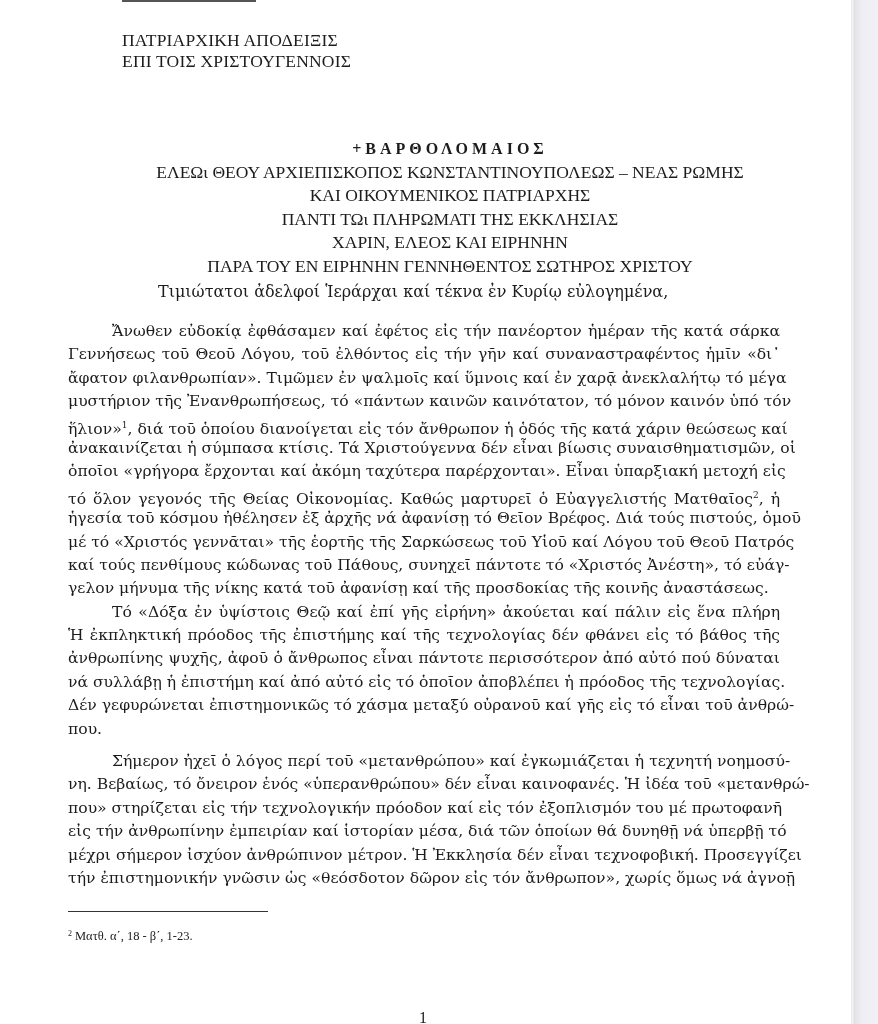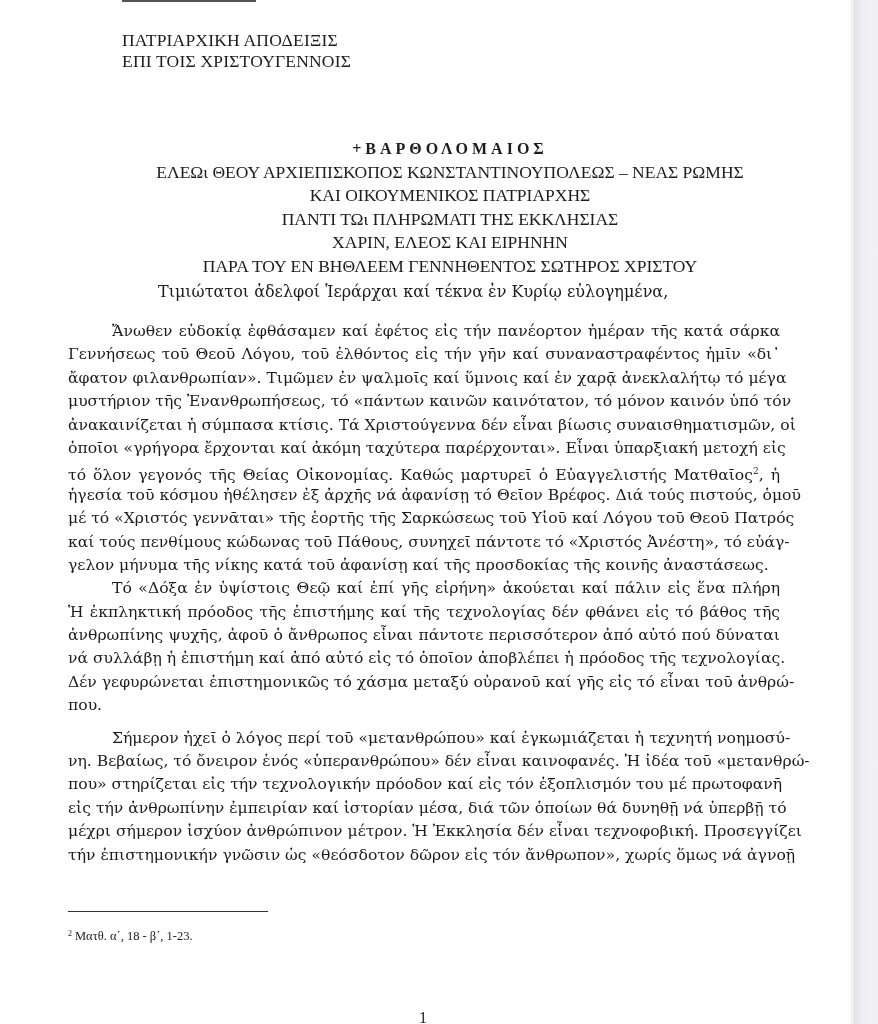--- a/index.html
+++ b/index.html
@@ -87,31 +87,32 @@
     <div>ΠΑΤΡΙΑΡΧΙΚΗ ΑΠΟΔΕΙΞΙΣ</div>
     <div>ΕΠΙ ΤΟΙΣ ΧΡΙΣΤΟΥΓΕΝΝΟΙΣ</div>
   </div>
 
   <div class="salutation-block">
     <div class="name">+ΒΑΡΘΟΛΟΜΑΙΟΣ</div>
     <div>ΕΛΕΩι ΘΕΟΥ ΑΡΧΙΕΠΙΣΚΟΠΟΣ ΚΩΝΣΤΑΝΤΙΝΟΥΠΟΛΕΩΣ – ΝΕΑΣ ΡΩΜΗΣ</div>
     <div>ΚΑΙ ΟΙΚΟΥΜΕΝΙΚΟΣ ΠΑΤΡΙΑΡΧΗΣ</div>
     <div>ΠΑΝΤΙ ΤΩι ΠΛΗΡΩΜΑΤΙ ΤΗΣ ΕΚΚΛΗΣΙΑΣ</div>
     <div>ΧΑΡΙΝ, ΕΛΕΟΣ ΚΑΙ ΕΙΡΗΝΗΝ</div>
-    <div>ΠΑΡΑ ΤΟΥ ΕΝ ΒΗΘΛΕΕΜ ΓΕΝΝΗΘΕΝΤΟΣ ΣΩΤΗΡΟΣ ΧΡΙΣΤΟΥ</div>
+    <div>ΠΑΡΑ ΤΟΥ ΕΝ ΕΙΡΗΝΗΝ ΓΕΝΝΗΘΕΝΤΟΣ ΣΩΤΗΡΟΣ ΧΡΙΣΤΟΥ</div>
   </div>
 
   <div class="greeting">Τιμιώτατοι ἀδελφοί Ἱεράρχαι καί τέκνα ἐν Κυρίῳ εὐλογημένα,</div>
 
   <div class="body-text">
     <div>
       <span class="line indent">Ἄνωθεν εὐδοκίᾳ ἐφθάσαμεν καί ἐφέτος εἰς τήν πανέορτον ἡμέραν τῆς κατά σάρκα</span>
       <span class="line">Γεννήσεως τοῦ Θεοῦ Λόγου, τοῦ ἐλθόντος εἰς τήν γῆν καί συναναστραφέντος ἡμῖν «δι᾽</span>
       <span class="line">ἄφατον φιλανθρωπίαν». Τιμῶμεν ἐν ψαλμοῖς καί ὕμνοις καί ἐν χαρᾷ ἀνεκλαλήτῳ τό μέγα</span>
       <span class="line">μυστήριον τῆς Ἐνανθρωπήσεως, τό «πάντων καινῶν καινότατον, τό μόνον καινόν ὑπό τόν</span>
+      <span class="line"><span>ἥλιον»</span><span class="sup">1</span><span>, διά τοῦ ὁποίου διανοίγεται εἰς τόν ἄνθρωπον ἡ ὁδός τῆς κατά χάριν θεώσεως καί</span></span>
       <span class="line">ἀνακαινίζεται ἡ σύμπασα κτίσις. Τά Χριστούγεννα δέν εἶναι βίωσις συναισθηματισμῶν, οἱ</span>
       <span class="line">ὁποῖοι «γρήγορα ἔρχονται καί ἀκόμη ταχύτερα παρέρχονται». Εἶναι ὑπαρξιακή μετοχή εἰς</span>
       <span class="line"><span>τό ὅλον γεγονός τῆς Θείας Οἰκονομίας. Καθώς μαρτυρεῖ ὁ Εὐαγγελιστής Ματθαῖος</span><span class="sup">2</span><span>, ἡ</span></span>
       <span class="line">ἡγεσία τοῦ κόσμου ἠθέλησεν ἐξ ἀρχῆς νά ἀφανίσῃ τό Θεῖον Βρέφος. Διά τούς πιστούς, ὁμοῦ</span>
       <span class="line">μέ τό «Χριστός γεννᾶται» τῆς ἑορτῆς τῆς Σαρκώσεως τοῦ Υἱοῦ καί Λόγου τοῦ Θεοῦ Πατρός</span>
       <span class="line">καί τούς πενθίμους κώδωνας τοῦ  Πάθους, συνηχεῖ πάντοτε τό «Χριστός Ἀνέστη», τό εὐάγ-</span>
       <span class="line last">γελον μήνυμα τῆς νίκης κατά τοῦ ἀφανίσῃ καί τῆς προσδοκίας τῆς κοινῆς ἀναστάσεως.</span>
     </div>
 
     <div>

